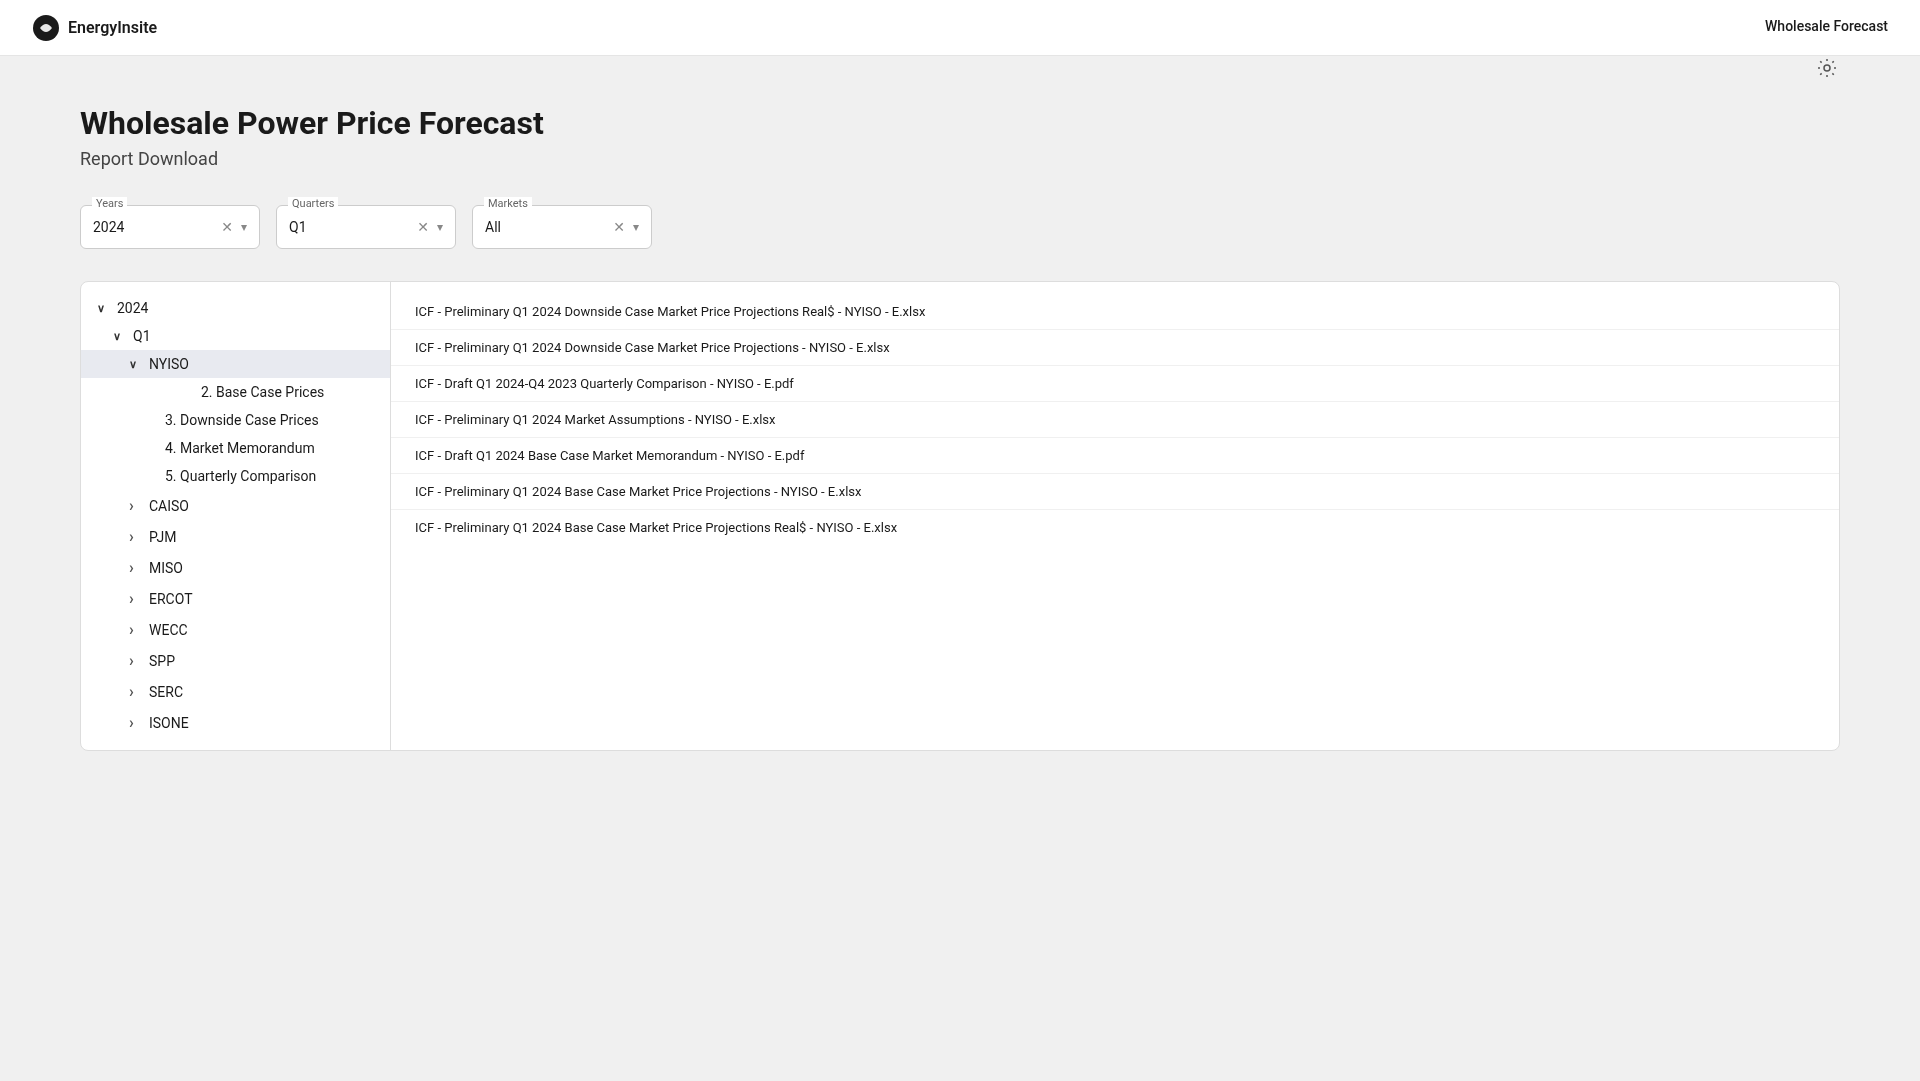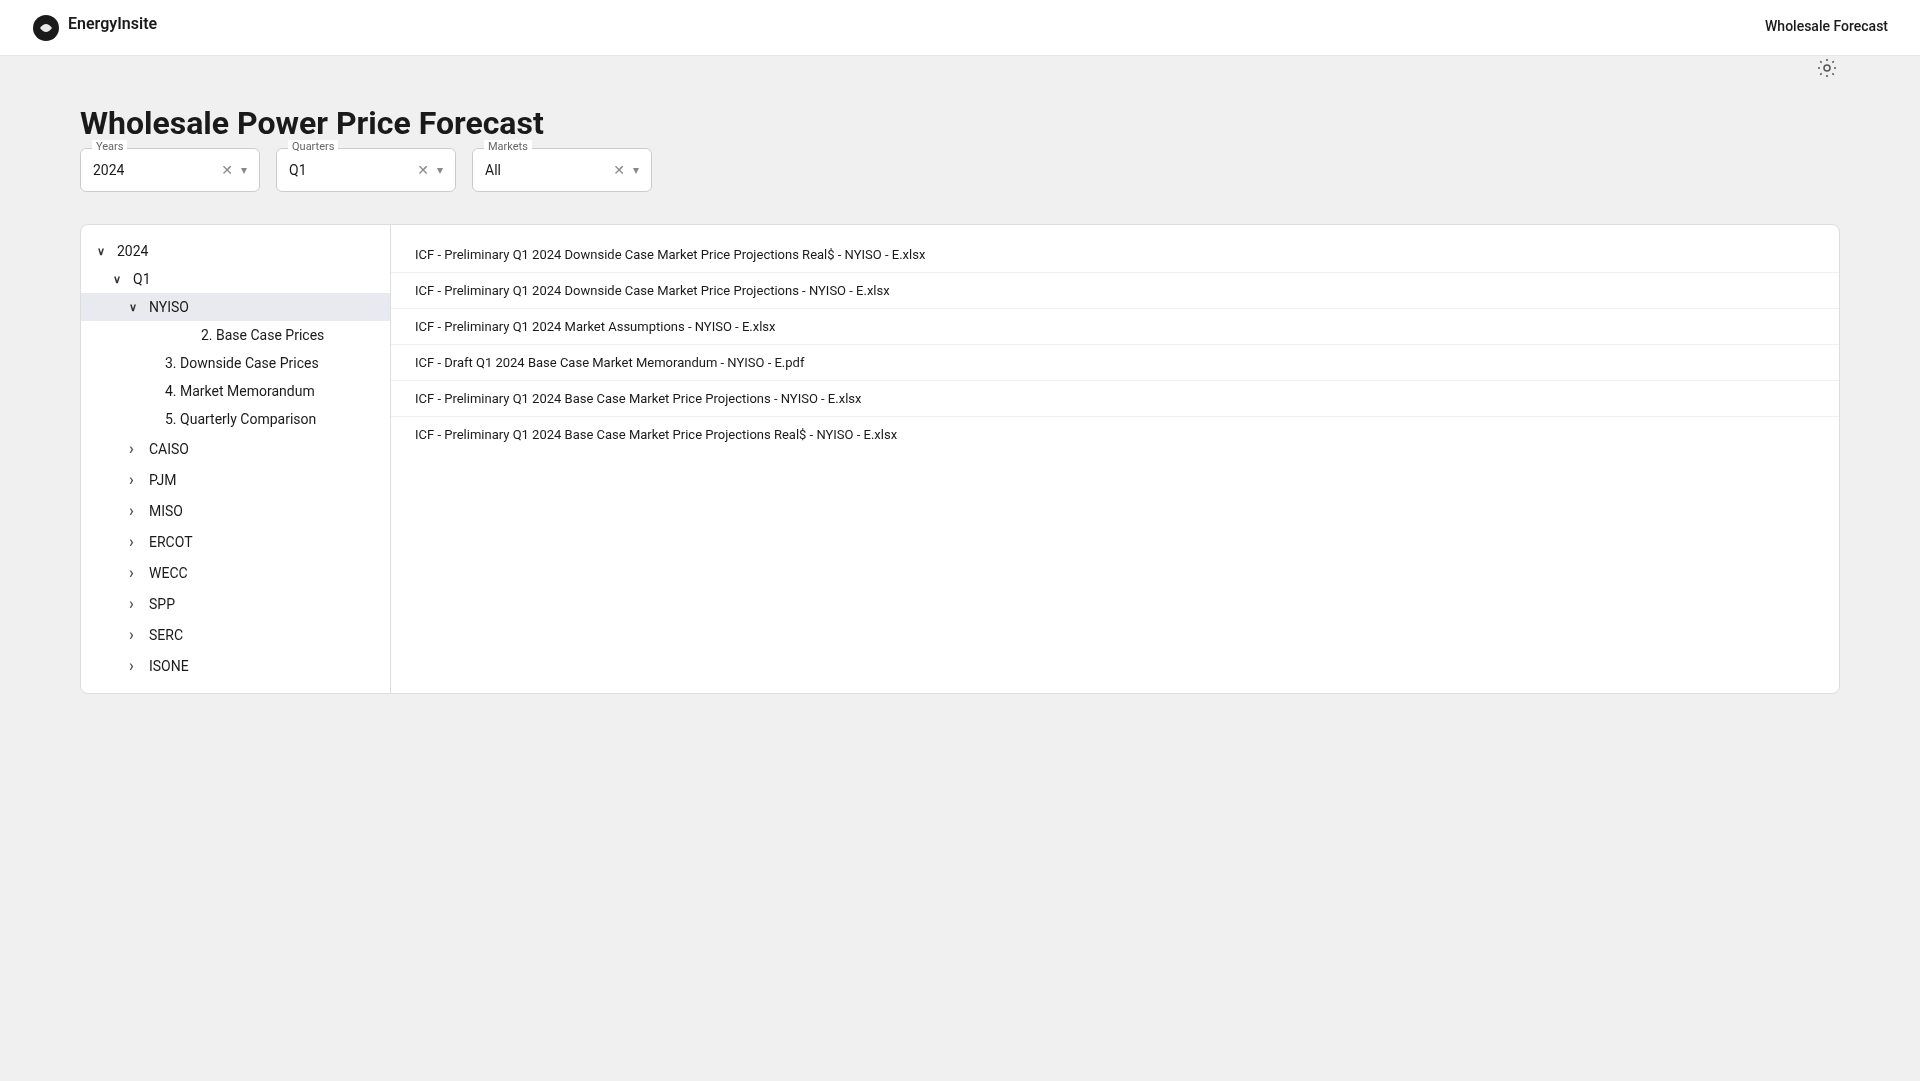--- a/index.html
+++ b/index.html
@@ -15,20 +15,21 @@
       background: #fff;
       height: 56px;
       display: flex;
       align-items: center;
       justify-content: space-between;
       padding: 0 32px;
       border-bottom: 1px solid #e5e5e5;
     }
     .header-left {
       display: flex;
+      align-items: center;
       gap: 8px;
     }
     .logo-icon {
       width: 28px;
       height: 28px;
     }
     .logo-text {
       font-size: 16px;
       font-weight: 600;
       color: #1a1a1a;
@@ -198,20 +199,21 @@
     <a class="nav-link active">Wholesale Forecast</a>
     <svg class="gear-icon" viewBox="0 0 20 20" fill="none" stroke="currentColor" stroke-width="1.5">
       <circle cx="10" cy="10" r="3"></circle>
       <path d="M10 1v2M10 17v2M1 10h2M17 10h2M3.22 3.22l1.42 1.42M15.36 15.36l1.42 1.42M3.22 16.78l1.42-1.42M15.36 4.64l1.42-1.42"></path>
     </svg>
   </div>
 </header>
 
 <main class="main">
   <h1 class="page-title">Wholesale Power Price Forecast</h1>
+  <p class="page-subtitle">Report Download</p>
 
   <div class="filters">
 
     <div class="filter-group">
       <span class="filter-label">Years</span>
       <div class="filter-select">
         <span class="filter-select-value">2024</span>
         <span class="filter-clear">✕</span>
         <span class="filter-arrow">▾</span>
       </div>
@@ -297,19 +299,20 @@
         </div>
         <div class="tree-item" style="padding-left: 48px;">
           <span class="toggle" style="font-size: 16px; font-weight: 600;">›</span>
           <span class="item-label">ISONE</span>
         </div>
       </div>
 
     <div class="files-panel" id="files-panel">
     <div class="file-item">ICF - Preliminary Q1 2024 Downside Case Market Price Projections Real$ - NYISO - E.xlsx</div>
         <div class="file-item">ICF - Preliminary Q1 2024 Downside Case Market Price Projections - NYISO - E.xlsx</div>
+        <div class="file-item">ICF - Draft Q1 2024-Q4 2023 Quarterly Comparison - NYISO - E.pdf</div>
         <div class="file-item">ICF - Preliminary Q1 2024 Market Assumptions - NYISO - E.xlsx</div>
         <div class="file-item">ICF - Draft Q1 2024 Base Case Market Memorandum - NYISO - E.pdf</div>
         <div class="file-item">ICF - Preliminary Q1 2024 Base Case Market Price Projections - NYISO - E.xlsx</div>
         <div class="file-item">ICF - Preliminary Q1 2024 Base Case Market Price Projections Real$ - NYISO - E.xlsx</div>
       </div>
   </div>
 </main>
 
 </body></html>

